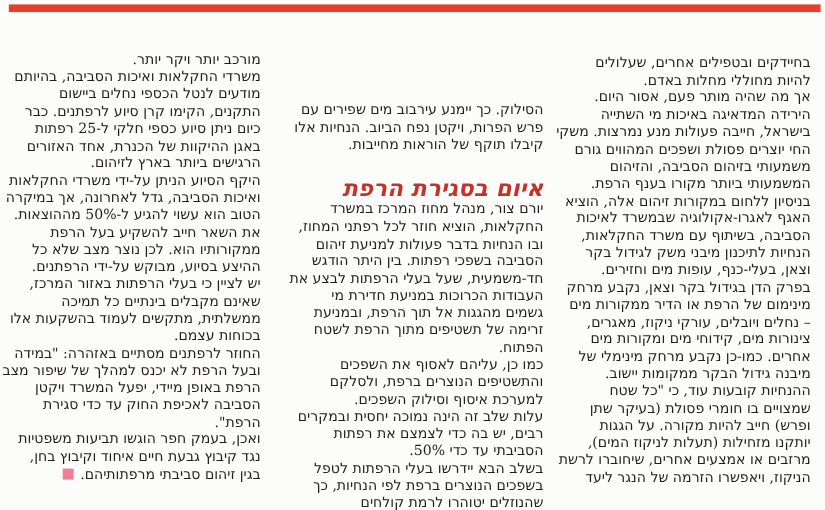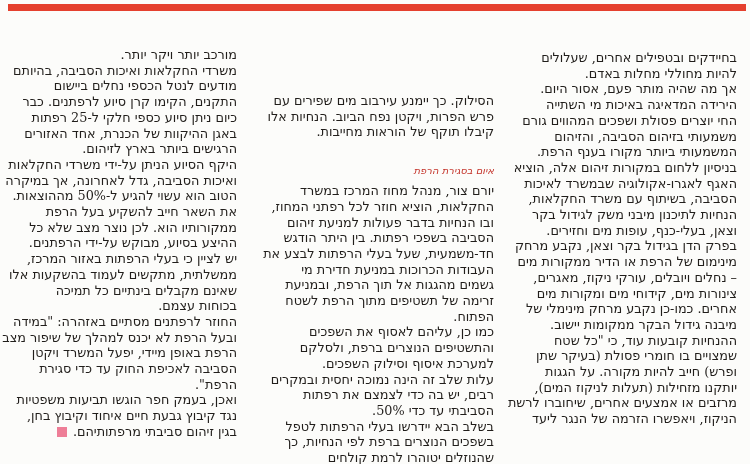--- a/index.html
+++ b/index.html
@@ -17,43 +17,44 @@
   .col{
     position:absolute;
     font-size:12.8px;
     line-height:15.7px;
   }
   .col .line{white-space:nowrap;}
   #col-0{left:503px;width:234px;top:50px;}
   #col-1{left:258px;width:236px;top:50px;margin-top:43px;}
   #col-2{left:9px;width:228px;top:47px;}
   .section-heading{
-    font-weight:normal;
+    font-weight:bold;
     font-style:italic;
-    font-size:10px;
+    font-size:21px;
     line-height:18px;
     margin:22px 0 3px 0;
   }
   .end-marker{
     display:inline-block;
     width:10px;height:10px;
     margin-right:6px;
     vertical-align:-1px;
   }
 </style>
 </head>
 <body>
 
 <div class="page" style="background: rgb(252, 252, 250); color: rgb(33, 30, 27);">
   <div class="top-rule" style="background: rgb(229, 64, 46);"></div>
   <div class="col" id="col-0">
       <div class="line">בחיידקים ובטפילים אחרים, שעלולים</div>
       <div class="line">להיות מחוללי מחלות באדם.</div>
       <div class="line">אך מה שהיה מותר פעם, אסור היום.</div>
       <div class="line">הירידה המדאיגה באיכות מי השתייה</div>
+      <div class="line">בישראל, חייבה פעולות מנע נמרצות. משקי</div>
       <div class="line">החי יוצרים פסולת ושפכים המהווים גורם</div>
       <div class="line">משמעותי בזיהום הסביבה, והזיהום</div>
       <div class="line">המשמעותי ביותר מקורו בענף הרפת.</div>
       <div class="line">בניסיון ללחום במקורות זיהום אלה, הוציא</div>
       <div class="line">האגף לאגרו-אקולוגיה שבמשרד לאיכות</div>
       <div class="line">הסביבה, בשיתוף עם משרד החקלאות,</div>
       <div class="line">הנחיות לתיכנון מיבני משק לגידול בקר</div>
       <div class="line">וצאן, בעלי-כנף, עופות מים וחזירים.</div>
       <div class="line">בפרק הדן בגידול בקר וצאן, נקבע מרחק</div>
       <div class="line">מינימום של הרפת או הדיר ממקורות מים</div>
@@ -101,22 +102,22 @@
       <div class="line">כיום ניתן סיוע כספי חלקי ל-25 רפתות</div>
       <div class="line">באגן ההיקוות של הכנרת, אחד האזורים</div>
       <div class="line">הרגישים ביותר בארץ לזיהום.</div>
       <div class="line">היקף הסיוע הניתן על-ידי משרדי החקלאות</div>
       <div class="line">ואיכות הסביבה, גדל לאחרונה, אך במיקרה</div>
       <div class="line">הטוב הוא עשוי להגיע ל-50% מההוצאות.</div>
       <div class="line">את השאר חייב להשקיע בעל הרפת</div>
       <div class="line">ממקורותיו הוא. לכן נוצר מצב שלא כל</div>
       <div class="line">ההיצע בסיוע, מבוקש על-ידי הרפתנים.</div>
       <div class="line">יש לציין כי בעלי הרפתות באזור המרכז,</div>
+      <div class="line">שאינם מקבלים בינתיים כל תמיכה</div>
       <div class="line">ממשלתית, מתקשים לעמוד בהשקעות אלו</div>
-      <div class="line">שאינם מקבלים בינתיים כל תמיכה</div>
       <div class="line">בכוחות עצמם.</div>
       <div class="line">החוזר לרפתנים מסתיים באזהרה: "במידה</div>
       <div class="line">ובעל הרפת לא יכנס למהלך של שיפור מצב</div>
       <div class="line">הרפת באופן מיידי, יפעל המשרד ויקטן</div>
       <div class="line">הסביבה לאכיפת החוק עד כדי סגירת</div>
       <div class="line">הרפת".</div>
       <div class="line">ואכן, בעמק חפר הוגשו תביעות משפטיות</div>
       <div class="line">נגד קיבוץ גבעת חיים איחוד וקיבוץ בחן,</div>
       <div class="line">בגין זיהום סביבתי מרפתותיהם.<span class="end-marker" style="background: rgb(238, 126, 151);"></span></div>
     </div>

